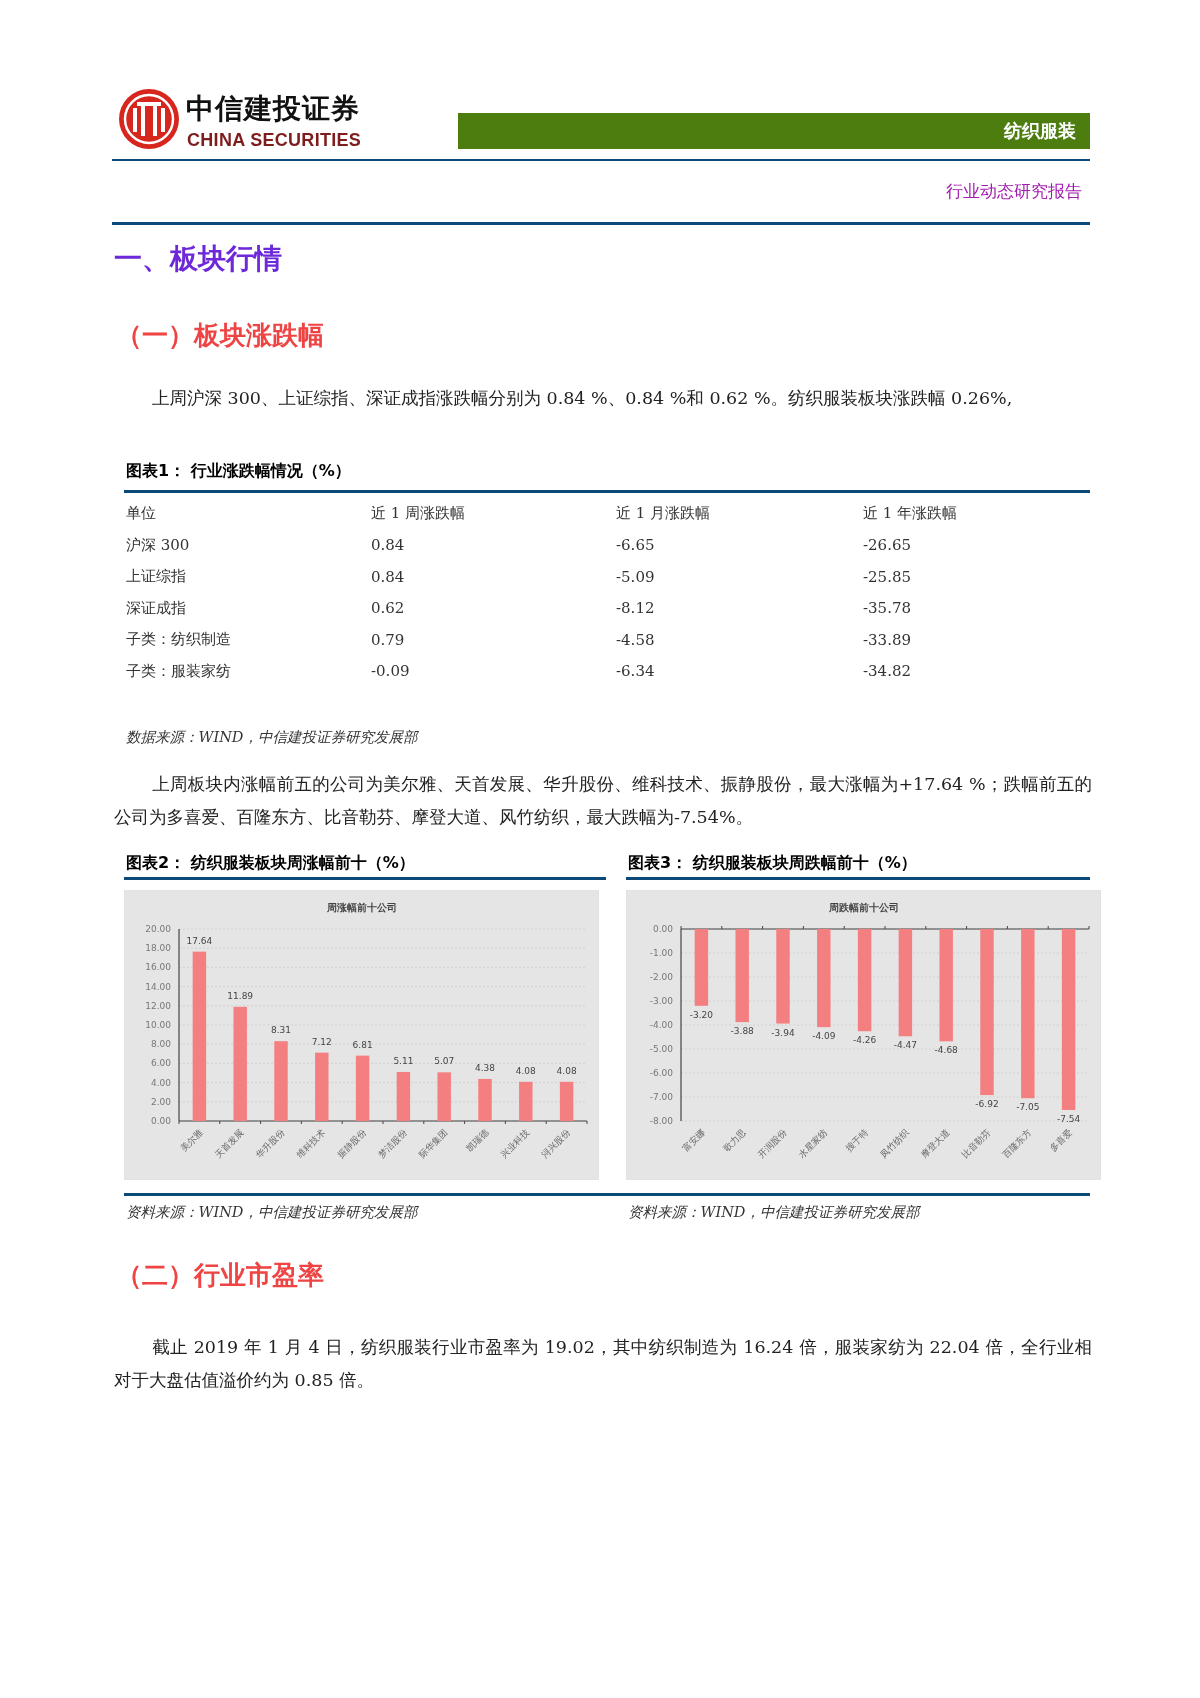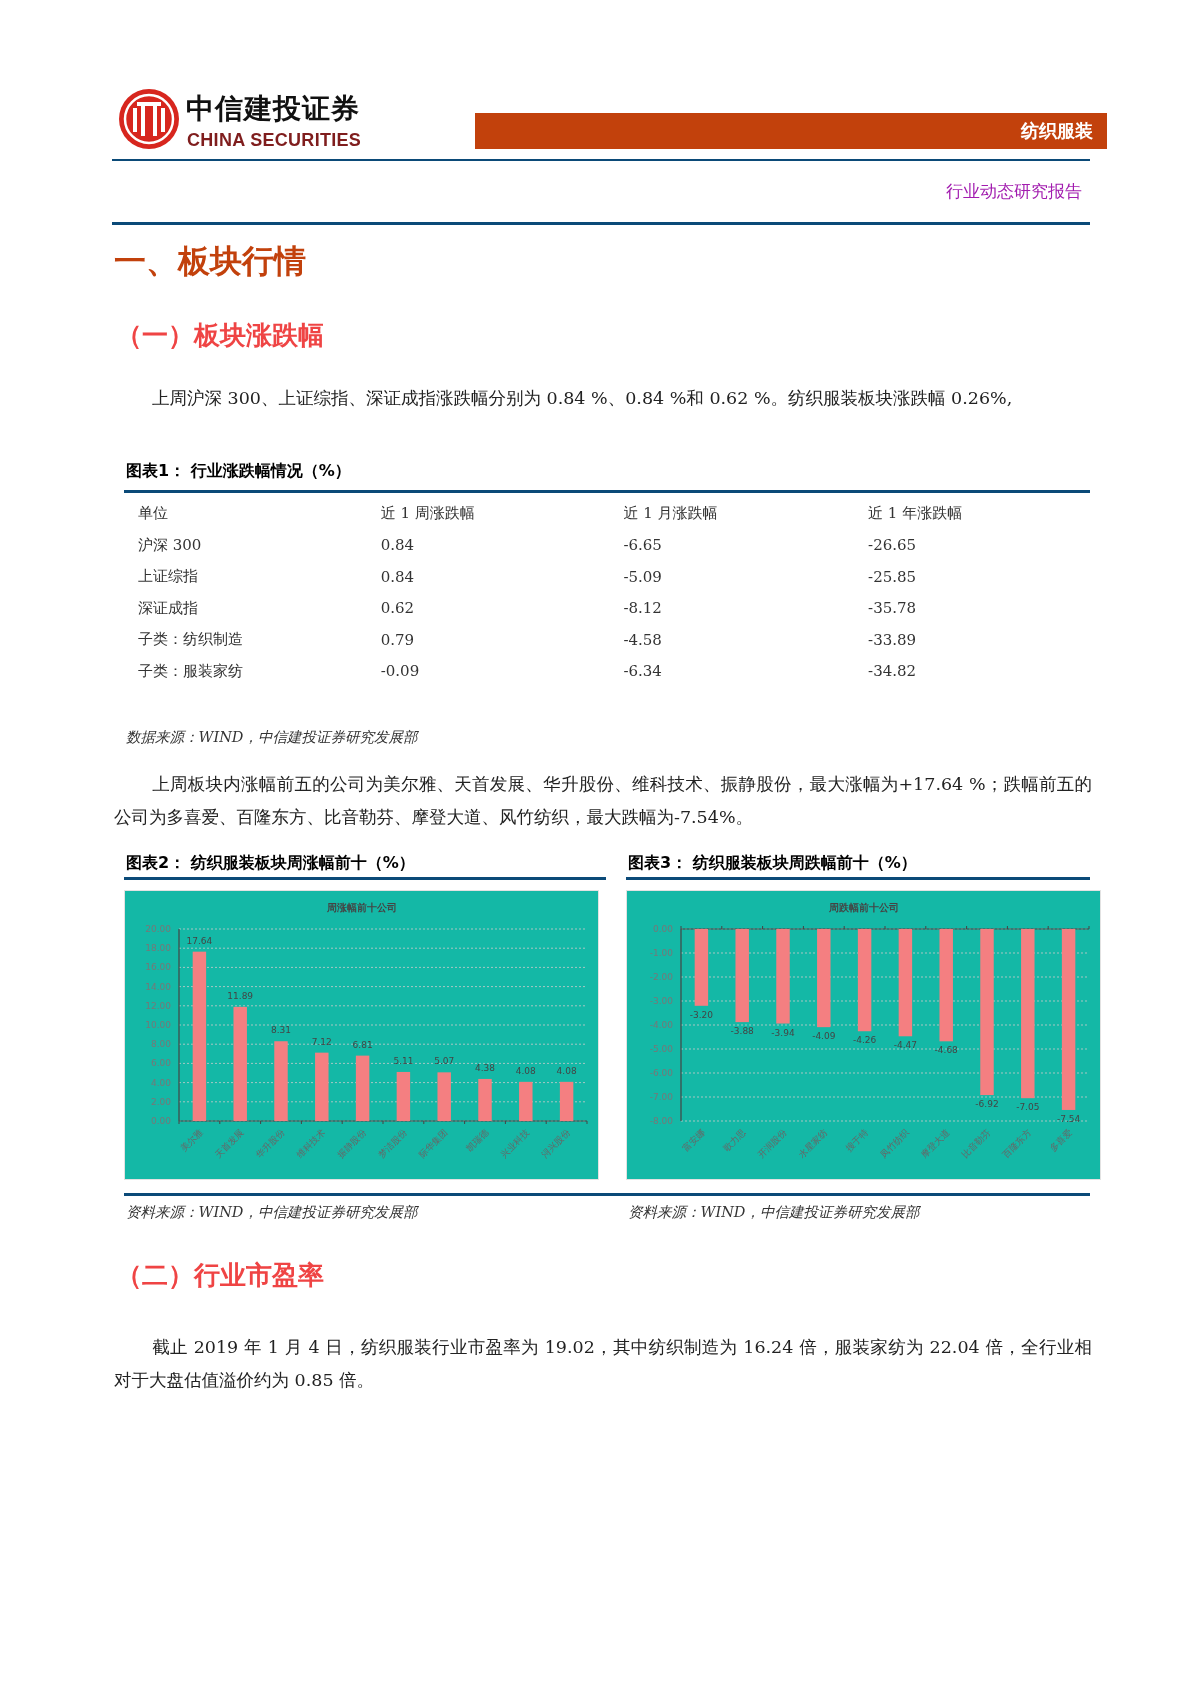--- a/index.html
+++ b/index.html
@@ -3,47 +3,47 @@
 <meta charset="utf-8">
 <style>
   * { box-sizing: border-box; margin: 0; padding: 0; }
   html, body { width: 1200px; height: 1698px; background: #ffffff; }
   body { position: relative; font-family: "DejaVu Serif", "Liberation Serif", serif; color: #111; overflow: hidden; }
 
   
   .logo { position: absolute; left: 118px; top: 88px; width: 62px; height: 62px; }
   .brand-cn { position: absolute; left: 186px; top: 90px; font-family: "DejaVu Sans", sans-serif; font-weight: bold; font-size: 28px; color: #111; letter-spacing: 1px; }
   .brand-en { position: absolute; left: 187px; top: 130px; font-family: "Liberation Sans", sans-serif; font-weight: bold; font-size: 18px; color: #7f1d1d; letter-spacing: 0.3px; }
-  .industry-bar { position: absolute; left: 475px; top: 113px; width: 632px; height: 36px; background: #c2410c; }
+  .industry-bar { position: absolute; left: 458px; top: 113px; width: 632px; height: 36px; background: #4d7c0f; }
   .industry-label { position: absolute; right: 14px; top: 6px; color: #fff; font-family: "DejaVu Sans", sans-serif; font-weight: bold; font-size: 18px; }
   .header-rule { position: absolute; left: 112px; top: 159px; width: 978px; height: 2px; background: #0b4a78; }
   .report-type { position: absolute; right: 118px; top: 180px; font-size: 17px; color: #a21caf; font-family: "DejaVu Sans", sans-serif; }
   .section-rule { position: absolute; left: 112px; top: 222px; width: 978px; height: 3px; background: #0b4a78; }
 
-  .h1 { position: absolute; left: 114px; top: 240px; font-family: "DejaVu Sans", sans-serif; font-weight: bold; font-size: 32px; color: #c2410c; }
+  .h1 { position: absolute; left: 114px; top: 240px; font-family: "DejaVu Sans", sans-serif; font-weight: bold; font-size: 28px; color: #6d28d9; }
   .h2 { position: absolute; left: 116px; font-family: "DejaVu Sans", sans-serif; font-weight: bold; font-size: 26px; color: #ef4444; }
 
   .para { position: absolute; left: 114px; width: 978px; font-size: 17.5px; line-height: 33px; color: #222; text-align: justify; }
   .para .indent { display: inline-block; width: 38px; }
   .para b { font-family: "DejaVu Sans", sans-serif; font-weight: bold; color: #000; }
 
   .fig-title { position: absolute; font-family: "DejaVu Sans", sans-serif; font-weight: bold; font-size: 16px; color: #000; }
   .fig-rule { position: absolute; height: 3px; background: #0b4a78; }
 
   
   .tbl { position: absolute; left: 126px; top: 498px; width: 960px; font-size: 15px; color: #333; }
   .tbl .row { display: flex; height: 31.5px; align-items: center; }
-  .tbl .c0 { width: 245px; margin-left: 12px; }
+  .tbl .c0 { width: 245px; }
   .tbl .c1 { width: 245px; }
   .tbl .c2 { width: 247px; }
   .tbl .c3 { width: 220px; }
   .source { position: absolute; font-style: italic; font-size: 14.5px; color: #333; }
 
   
-  .chart-box { position: absolute; top: 890px; width: 475px; height: 290px; border: 1px solid #e2e2e2; background: #14b8a6; }
+  .chart-box { position: absolute; top: 890px; width: 475px; height: 290px; border: 1px solid #e2e2e2; background: #e5e5e5; }
   .chart-box svg { display: block; }
 </style>
 </head>
 <body>
 
 <svg class="logo" viewBox="0 0 62 62">
   <circle cx="31" cy="31" r="30" fill="#d7261e"></circle>
   <circle cx="31" cy="31" r="24" fill="none" stroke="#fff" stroke-width="2.5"></circle>
   <rect x="15" y="20" width="4" height="24" fill="#fff"></rect>
   <rect x="23" y="14" width="4" height="34" fill="#fff"></rect>

